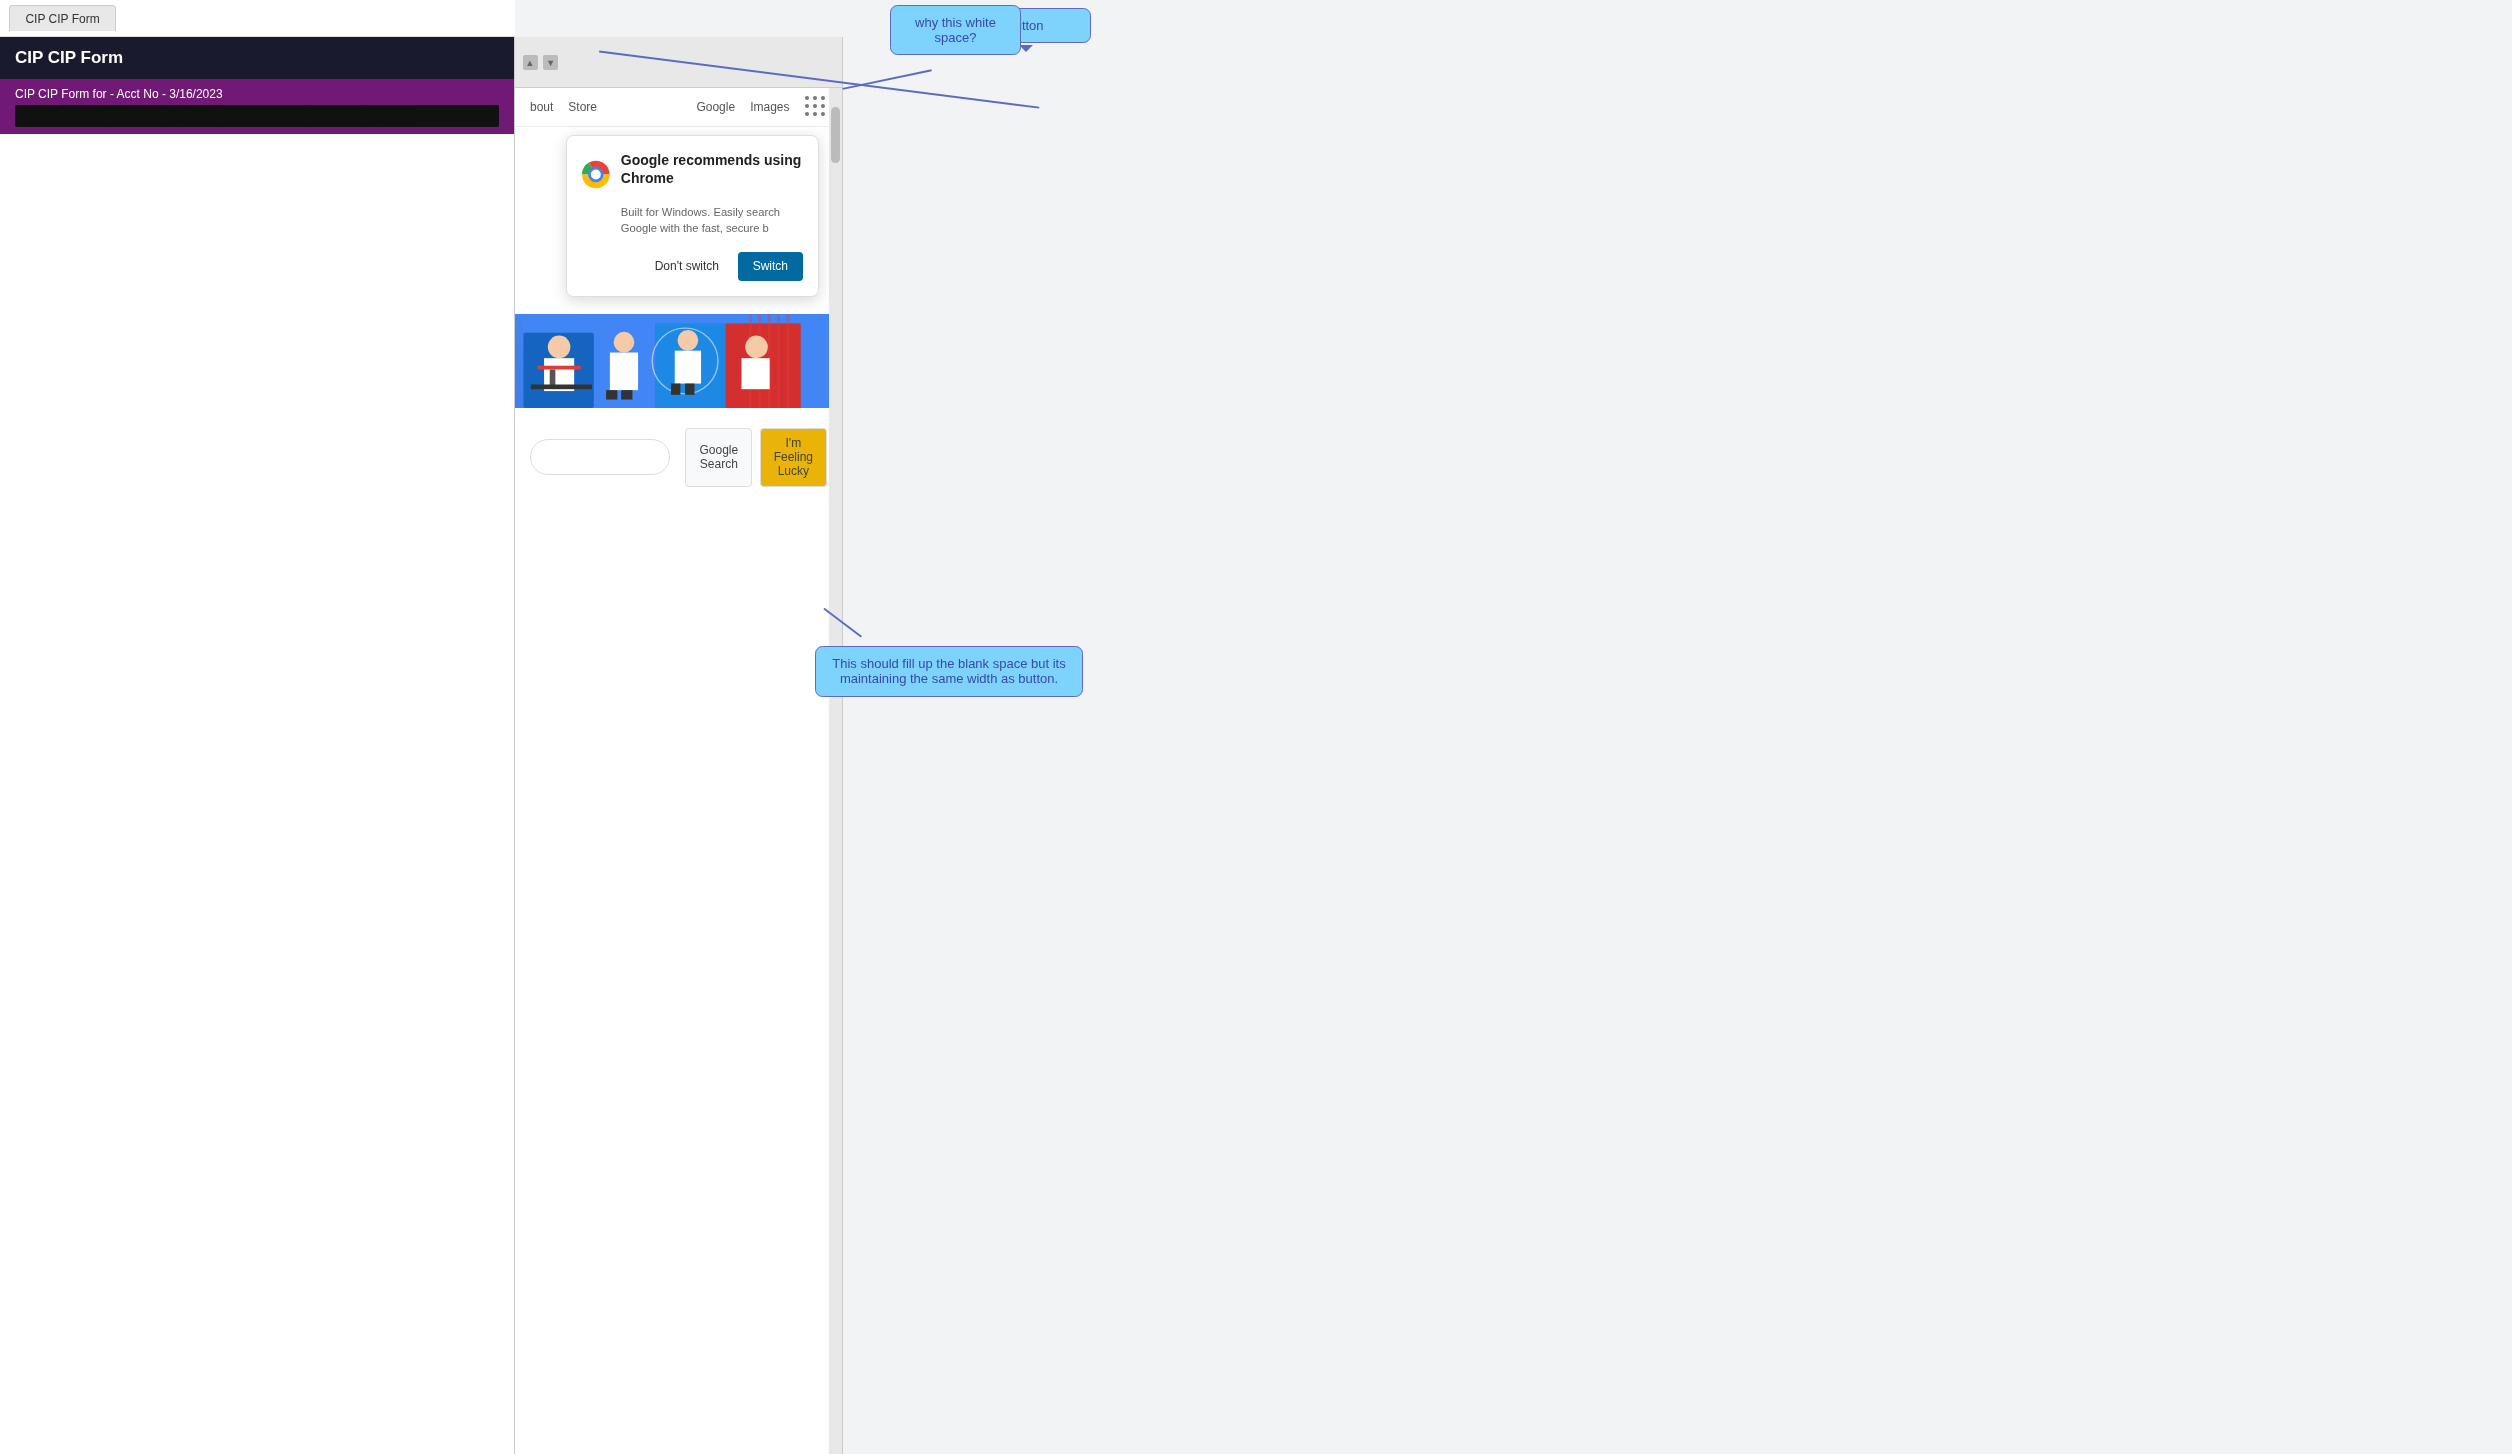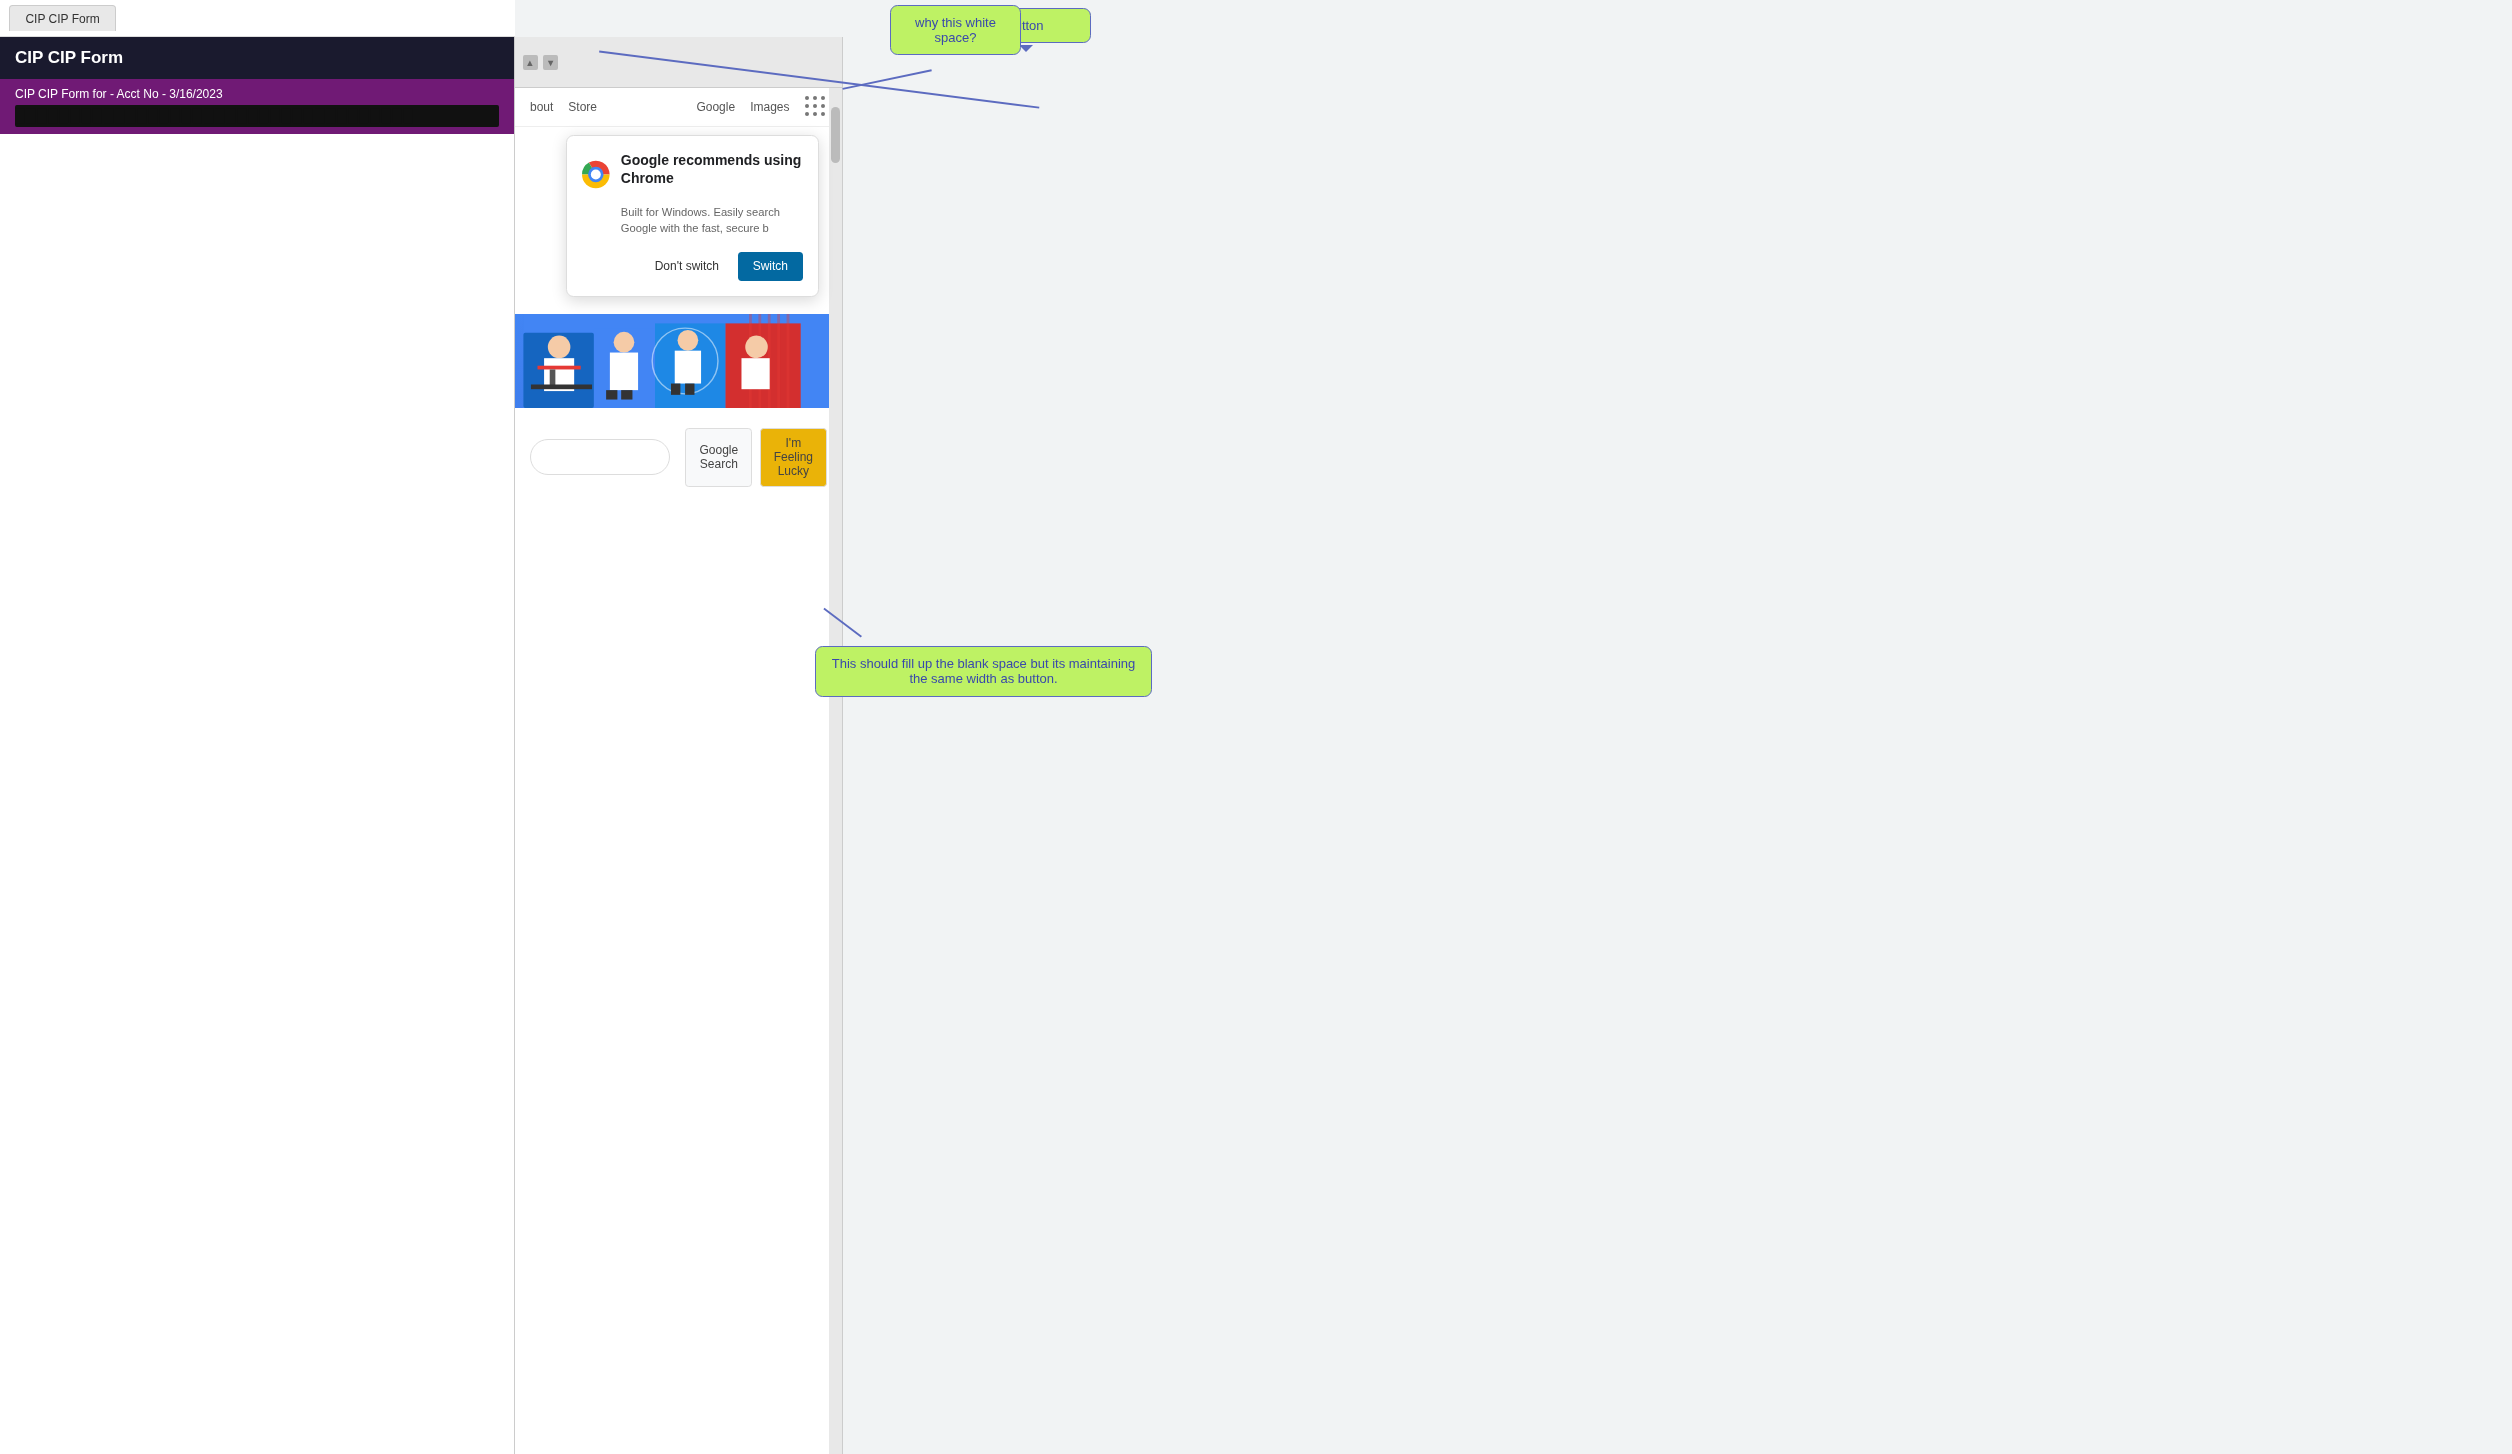--- a/index.html
+++ b/index.html
@@ -260,21 +260,21 @@
       border-radius: 3.7px;
       padding: 7.5px 13px;
       font-size: 12px;
       color: #444;
       cursor: pointer;
     }
 
     
     .annotation-bubble {
       position: absolute;
-      background: #bef264;
+      background: #7dd3fc;
       border: 1.9px solid #5c6bc0;
       border-radius: 7.5px;
       padding: 9.4px 13px;
       font-size: 13px;
       color: #3949ab;
       text-align: center;
       z-index: 100;
     }
 
     .annotation-bubble::after {
@@ -499,16 +499,16 @@
 </svg>
 
 <div class="annotation-bubble annotation-top">
   <span>button</span>
 </div>
 
 <div class="annotation-bubble" style="top: 4.7px; left: 890px; width: 131px;">
   <span>why this white space?</span>
 </div>
 
-<div class="annotation-bubble" style="top: 646px; left: 815px; width: 337px;">
+<div class="annotation-bubble" style="top: 646px; left: 815px; width: 268px;">
   <span>This should fill up the blank space but its maintaining the same width as button.</span>
 </div>
 
 
 </body></html>

